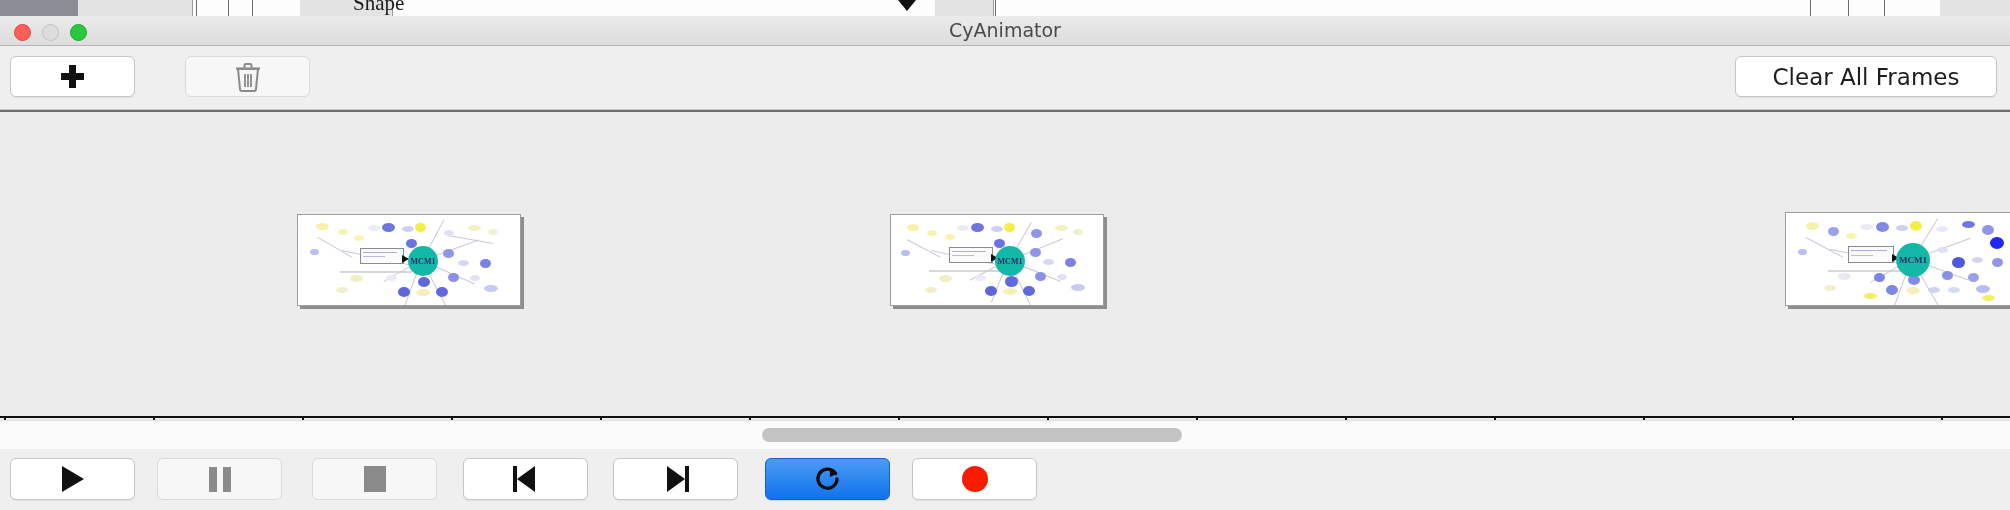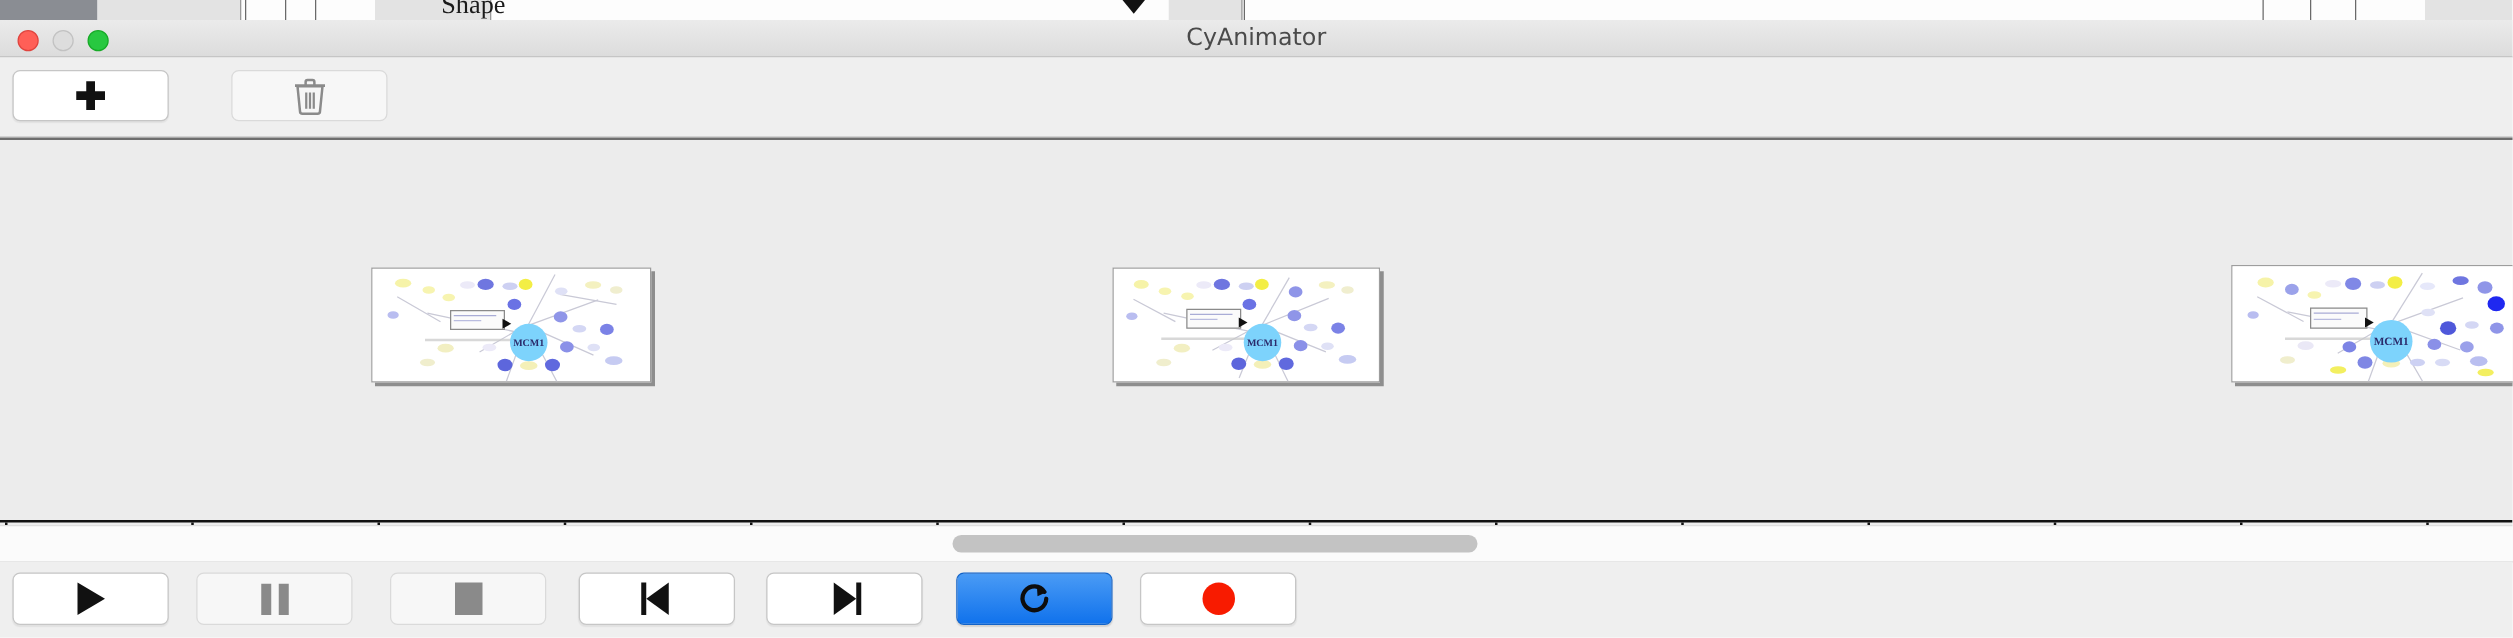--- a/index.html
+++ b/index.html
@@ -104,22 +104,22 @@
     box-shadow: 3px 3px 0 0 #8e8e8e;
     overflow: hidden;
   }
   .thumb-canvas { position: absolute; inset: 0; background: #fff; }
 
   
   .nd { position: absolute; border-radius: 50%; }
   .edge { position: absolute; background: #c9c9d6; height: 1px; transform-origin: 0 0; }
   .hub {
     position: absolute; border-radius: 50%;
-    background: #7dd3fc; display: flex; align-items: center; justify-content: center;
-    color: #2b2b6b; font-family: "Liberation Serif", serif; font-weight: bold; margin-top: 13px;
+    background: #14b8a6; display: flex; align-items: center; justify-content: center;
+    color: #2b2b6b; font-family: "Liberation Serif", serif; font-weight: bold;
   }
   .tipbox {
     position: absolute; background: #fbfbfb; border: 1px solid #8a8a8a;
   }
   .tipline { position: absolute; background: #b9b9c6; height: 1px; }
   .arrowp { position: absolute; width: 0; height: 0;
             border-top: 4px solid transparent; border-bottom: 4px solid transparent;
             border-left: 7px solid #111; }
   .captxt { position: absolute; background: #c8c8c8; height: 2px; opacity:.7; }
 
@@ -212,20 +212,21 @@
     <span class="plus-icon"></span>
   </div>
   <div class="btn disabled" id="del-btn">
     <svg width="26" height="30" viewBox="0 0 26 30">
       <path d="M3 7 h20 l-2 20 a2 2 0 0 1 -2 2 h-12 a2 2 0 0 1 -2 -2 z" fill="none" stroke="#8b8b8b" stroke-width="2"></path>
       <path d="M1 6.5 h24" stroke="#8b8b8b" stroke-width="2.2" fill="none"></path>
       <path d="M9.5 6 v-2.5 a1.5 1.5 0 0 1 1.5 -1.5 h4 a1.5 1.5 0 0 1 1.5 1.5 v2.5" fill="none" stroke="#8b8b8b" stroke-width="2"></path>
       <path d="M10 12 v13 M13 12 v13 M16 12 v13" stroke="#8b8b8b" stroke-width="1.8"></path>
     </svg>
   </div>
+  <div class="btn enabled" id="clear-btn">Clear All Frames</div>
 </div>
 
 <div class="timeline-panel">
 
   <div class="frame" style="left:297px; top:102px; width:222px; height:90px;">
     <div class="thumb-canvas">
       <div class="edge" style="left:44px;top:35px;width:80px;transform:rotate(12deg);"></div>
       <div class="edge" style="left:124px;top:45px;width:60px;transform:rotate(-20deg);"></div>
       <div class="edge" style="left:124px;top:45px;width:58px;transform:rotate(24deg);"></div>
       <div class="edge" style="left:124px;top:45px;width:52px;transform:rotate(62deg);"></div>

